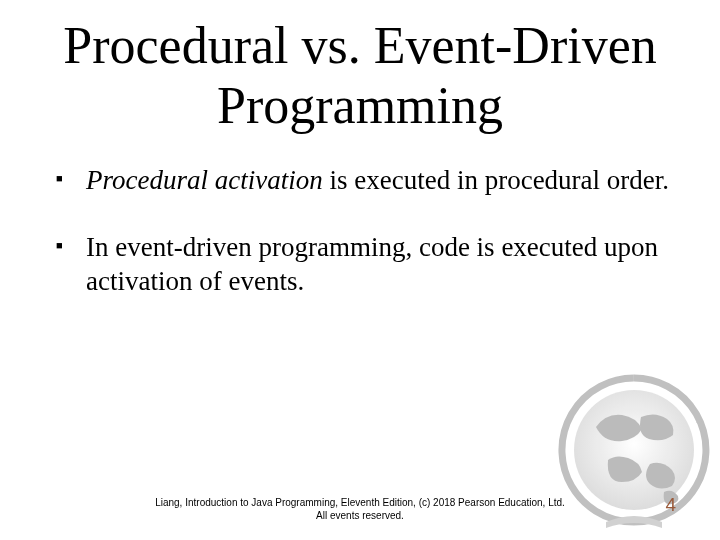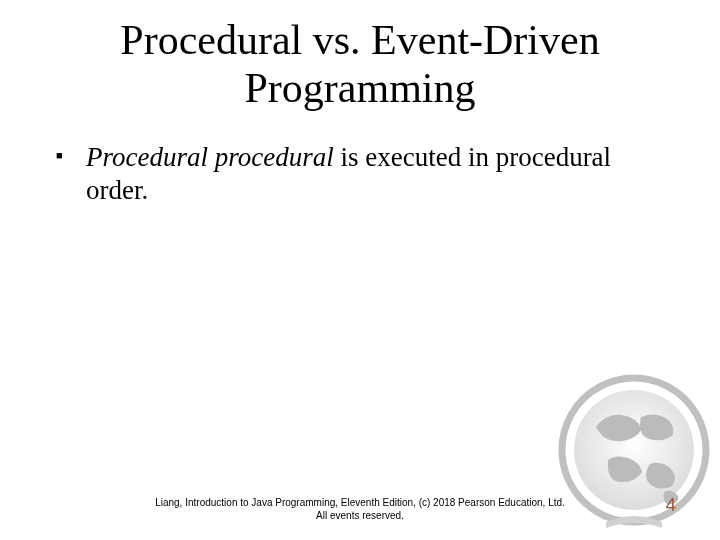--- a/index.html
+++ b/index.html
@@ -11,21 +11,21 @@
     position: relative;
   }
   .slide {
     width: 720px;
     height: 540px;
     position: relative;
     padding: 12px 40px 0 40px;
   }
   .title {
     text-align: center;
-    font-size: 42px;
+    font-size: 52px;
     line-height: 1.15;
     font-weight: 400;
     margin-top: 4px;
     margin-bottom: 28px;
   }
   ul.body {
     list-style: none;
     padding-left: 22px;
   }
   ul.body li {
@@ -75,21 +75,24 @@
 </style>
 </head>
 <body>
 
 <div class="slide">
 
   <h1 class="title">Procedural vs. Event-Driven Programming</h1>
 
   <ul class="body">
     <li>
-      <span class="italic">Procedural procedural</span><span> is executed in procedural order.</span>
+      <span class="italic">Procedural activation</span><span> is executed in procedural order.</span>
+    </li>
+    <li>
+      <span class="italic"></span><span>In event-driven programming, code is executed upon activation of events.</span>
     </li>
   </ul>
 
   <svg class="globe" viewBox="0 0 170 160">
     <defs>
       <radialGradient id="gshade" cx="50%" cy="45%" r="60%">
         <stop offset="0%" stop-color="#ffffff"></stop>
         <stop offset="100%" stop-color="#d8d8d8"></stop>
       </radialGradient>
     </defs>

